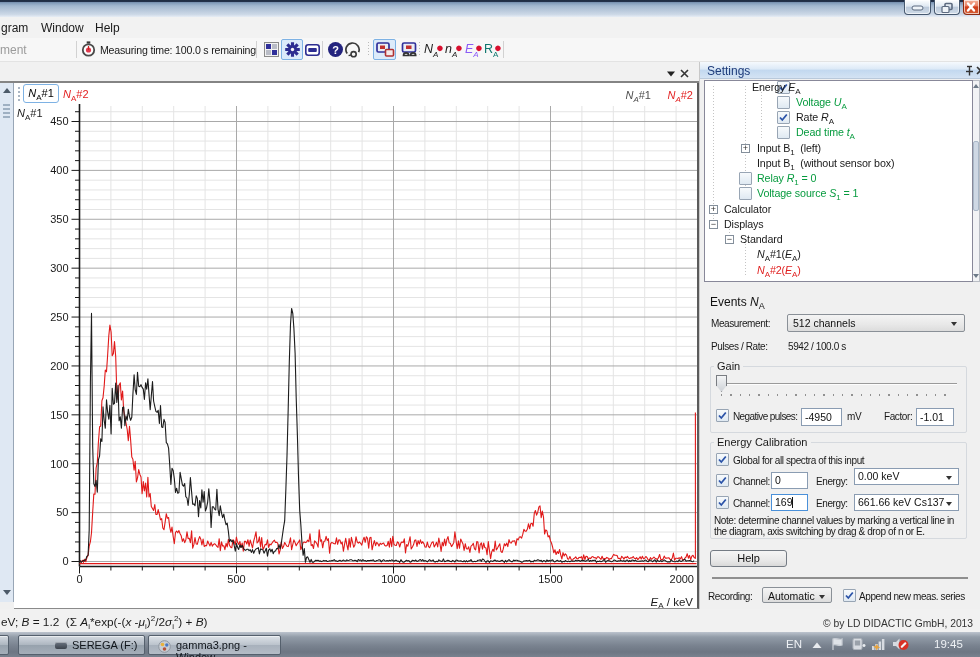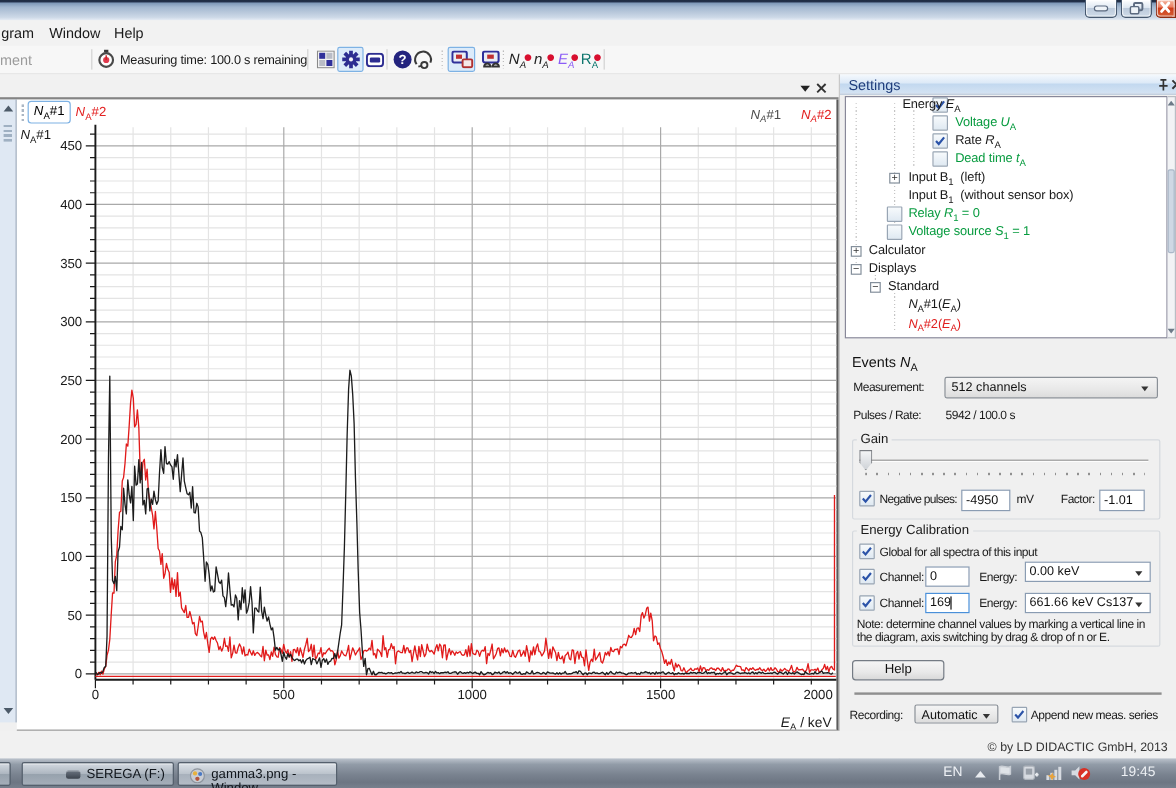--- a/index.html
+++ b/index.html
@@ -291,20 +291,21 @@
 <div class="lbl" style="left:708px;top:591px">Recording:</div>
 <div class="combo" style="left:762px;top:587px;width:70px;height:16px;line-height:16px">Automatic<span class="arr" style="right:6px;top:7px"></span></div>
 <div class="cb" style="left:843px;top:589px">
     <svg width="11" height="11" style="position:absolute;left:0;top:0">
       <path d="M2 5.5 L4.3 8 L8.8 2.5" fill="none" stroke="#2b53a8" stroke-width="1.8"></path>
     </svg>
   </div>
 <div class="lbl" style="left:859px;top:591px">Append new meas. series</div>
 
 <div class="abs" id="statusbar">
+ <span class="abs" style="left:1px;top:5px;font-size:11.8px">eV; <i>B</i> = 1.2&nbsp; (Σ <i>A</i><sub style="font-size:8px">i</sub>*exp(-(<i>x</i> -<i>μ</i><sub style="font-size:8px">i</sub>)<sup style="font-size:8px">2</sup>/2<i>σ</i><sub style="font-size:8px">i</sub><sup style="font-size:8px">2</sup>) + <i>B</i>)</span>
  <span class="abs" style="left:823px;top:9px;font-size:10.3px;color:#333;white-space:nowrap">© by LD DIDACTIC GmbH, 2013</span>
 </div>
 
 <div class="abs" id="taskbar"></div>
 <div class="taskbtn" style="left:-6px;width:15px"></div>
 <div class="taskbtn" style="left:18px;width:127px">
     <span class="abs" style="left:36px;top:6px;width:12px;height:7px;background:linear-gradient(#6b7582,#3c434d);border-radius:2px;box-shadow:inset 0 1px 0 rgba(255,255,255,.4)"></span>
     <span class="abs" style="left:53px;top:3px">SEREGA (F:)</span>
   </div>
 <div class="taskbtn" style="left:148px;width:133px;background:linear-gradient(#dde2e8 0%,#bcc4cd 48%,#a8b1bc 52%,#b4bcc6 100%)">

